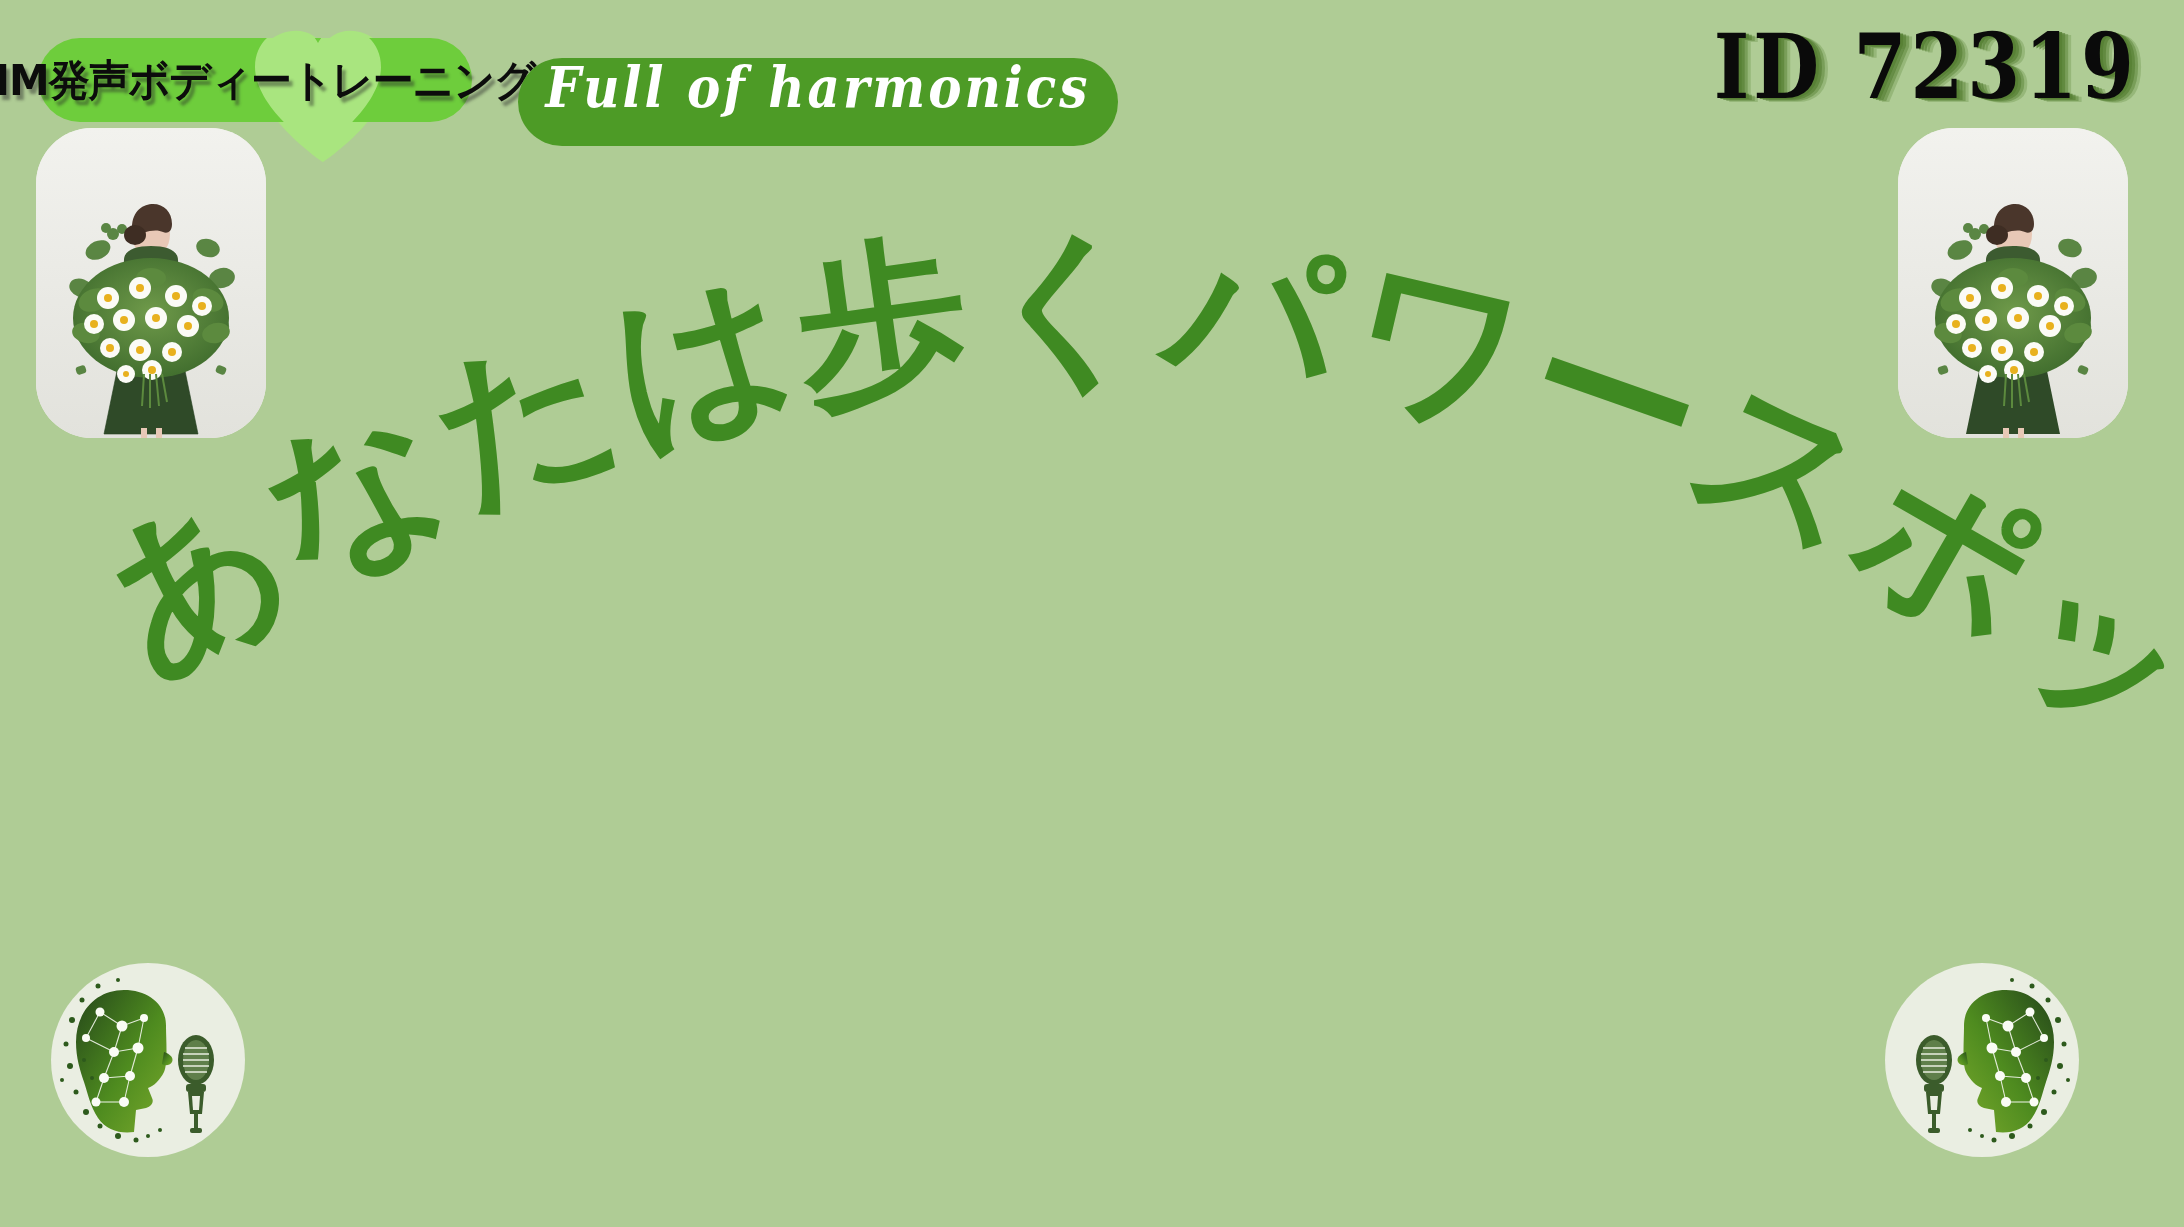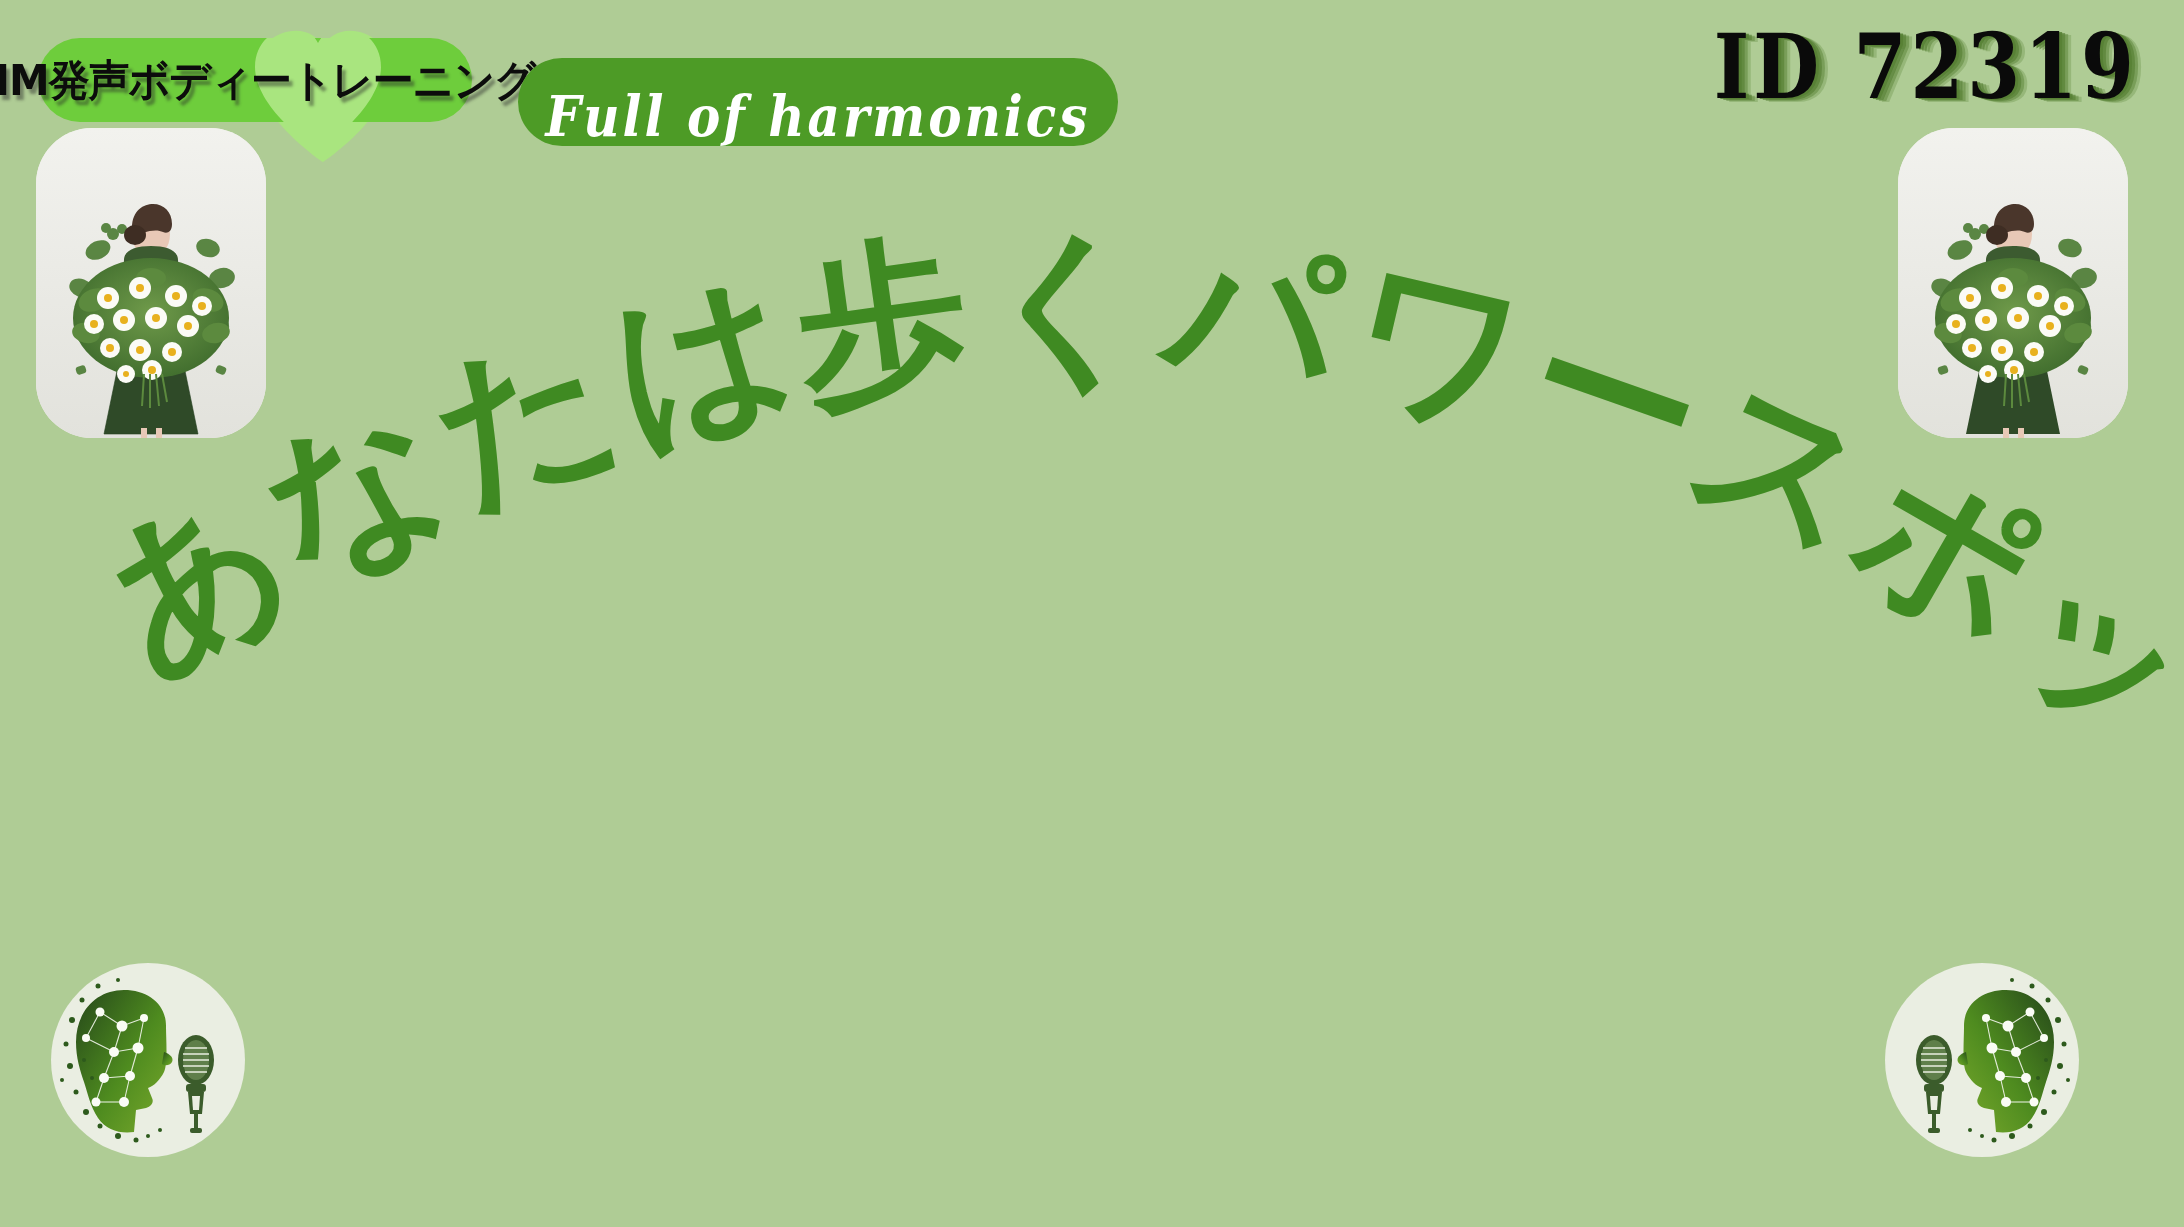--- a/index.html
+++ b/index.html
@@ -71,21 +71,21 @@
   #pill-harmonics {
     position: absolute;
     left: 518px;
     top: 58px;
     width: 600px;
     height: 88px;
     border-radius: 44px;
     background: #4D9B26;
     z-index: 3;
     display: flex;
-    align-items: flex-end;
+    align-items: flex-start;
     justify-content: center;
   }
   #harmonics-label {
     font-family: "DejaVu Serif", serif;
     font-weight: 700;
     font-style: italic;
     font-size: 50px;
     color: #FFFFFF;
     white-space: nowrap;
     letter-spacing: 3px;

